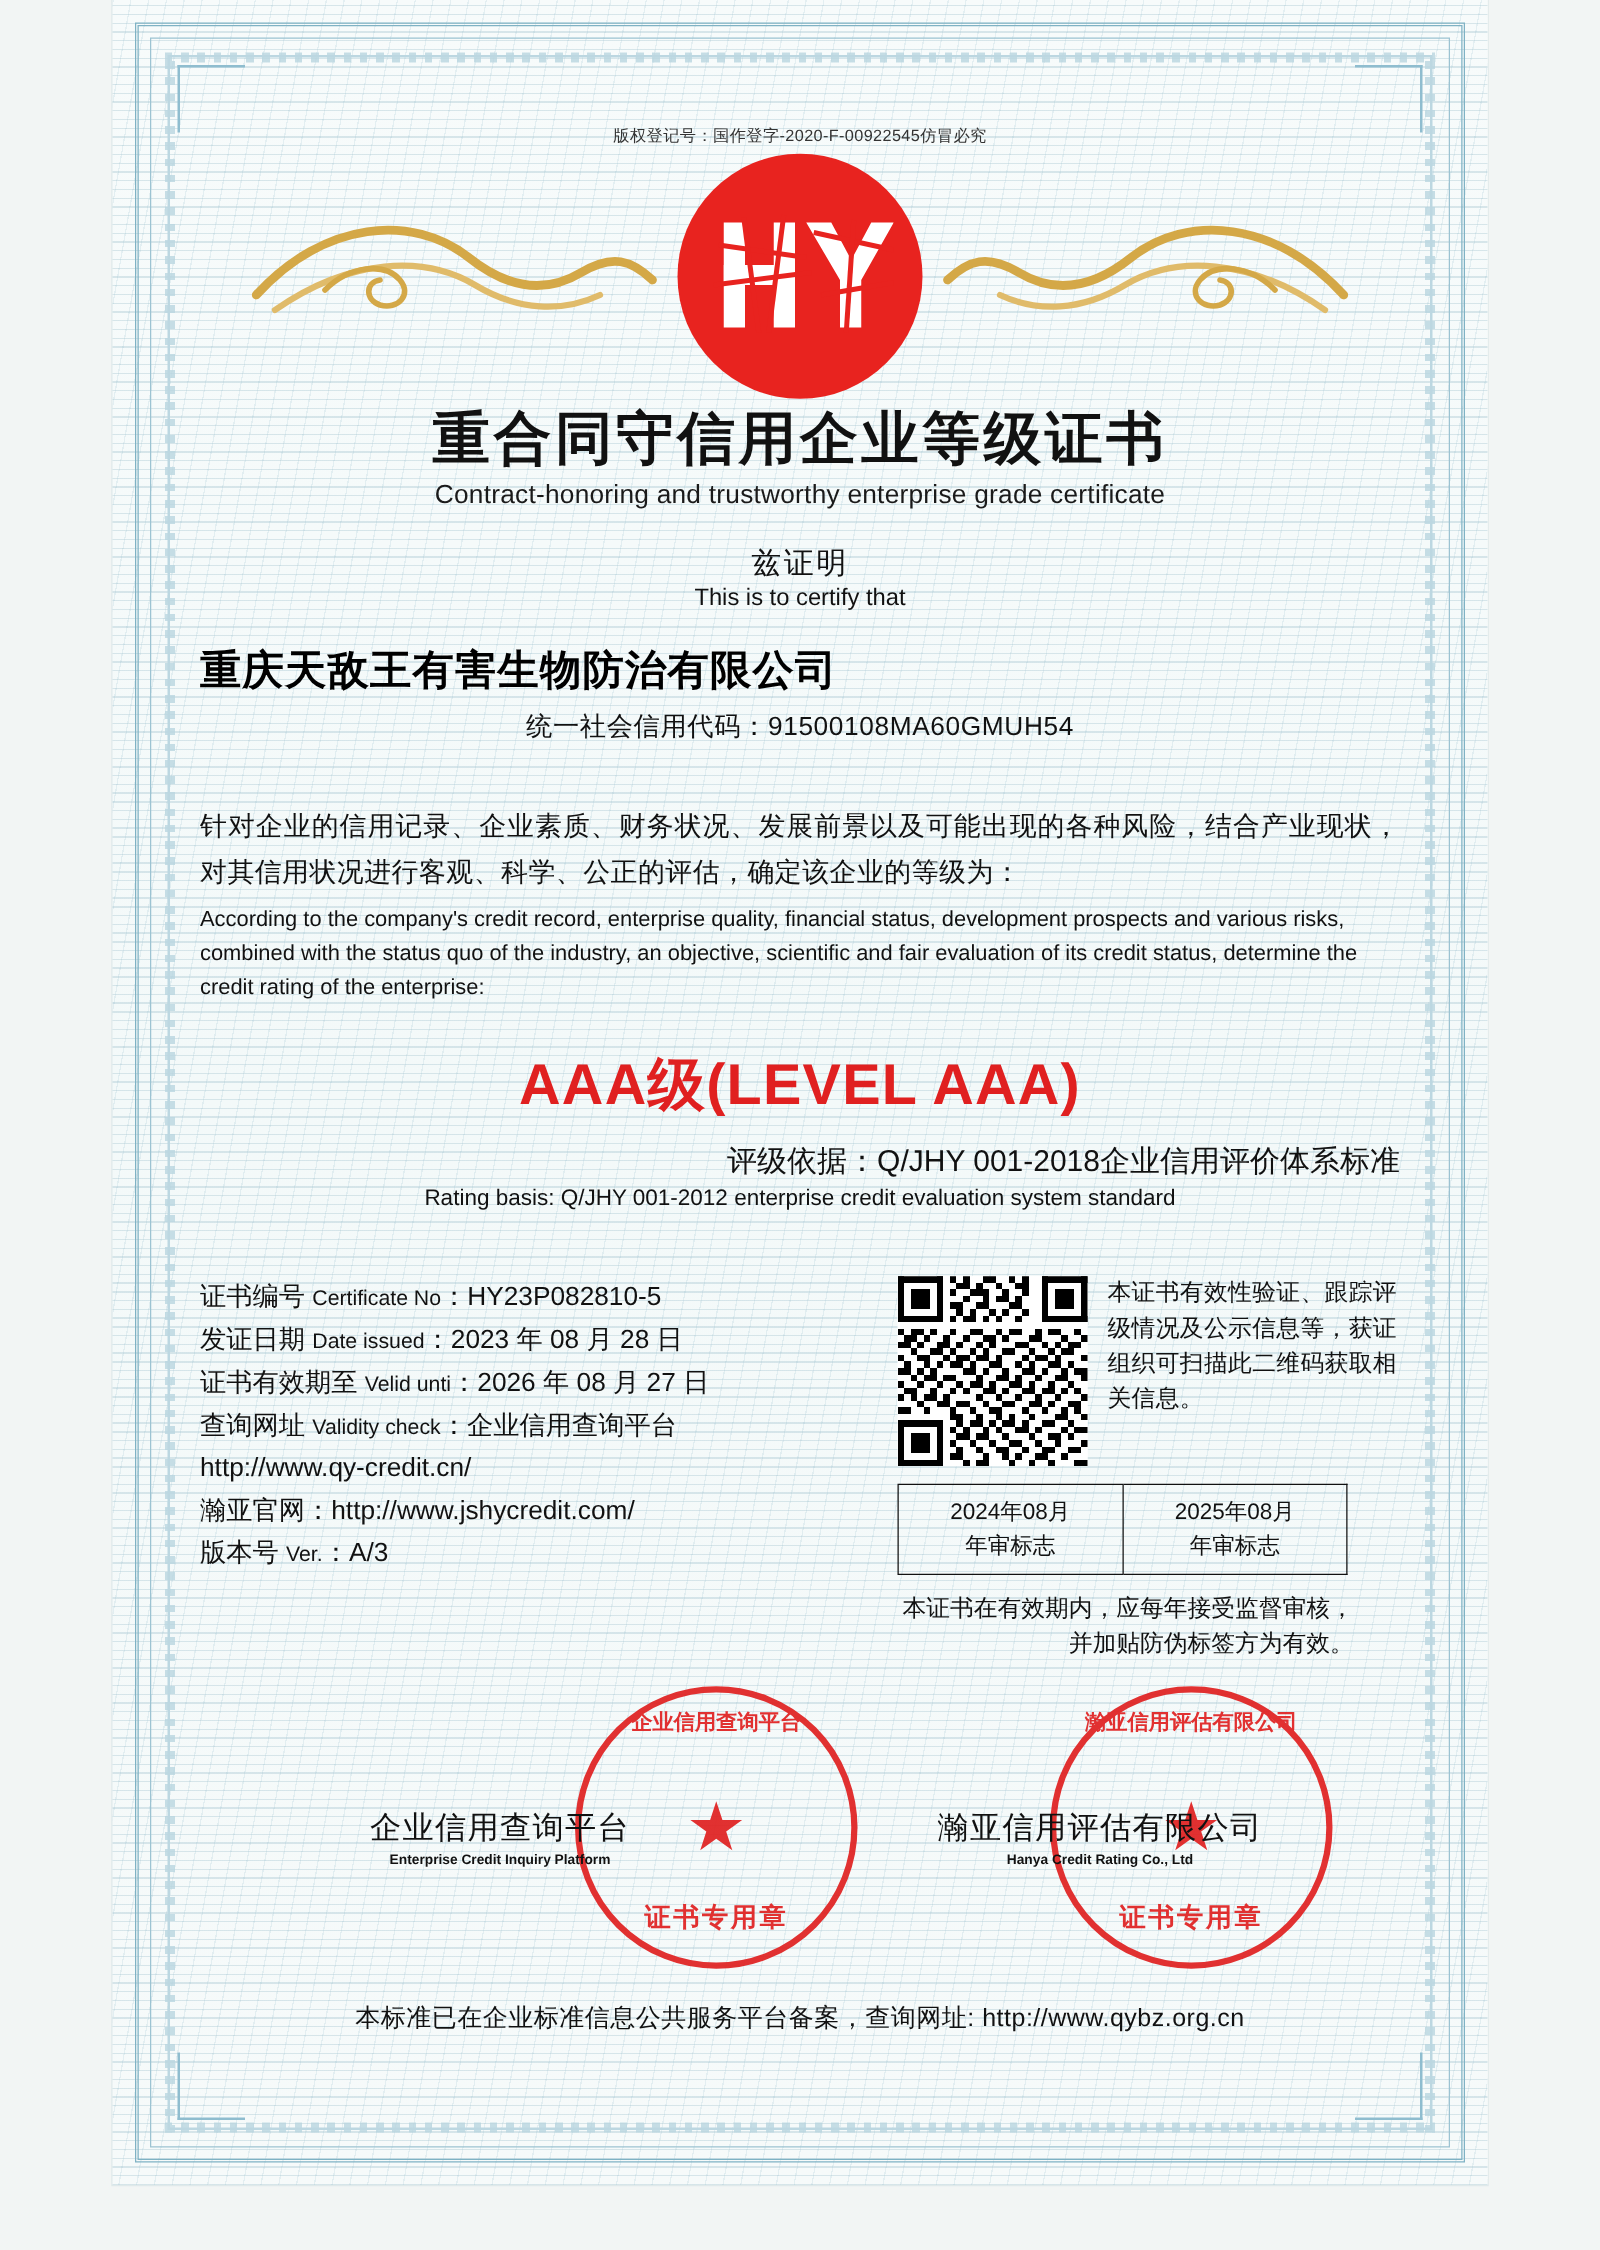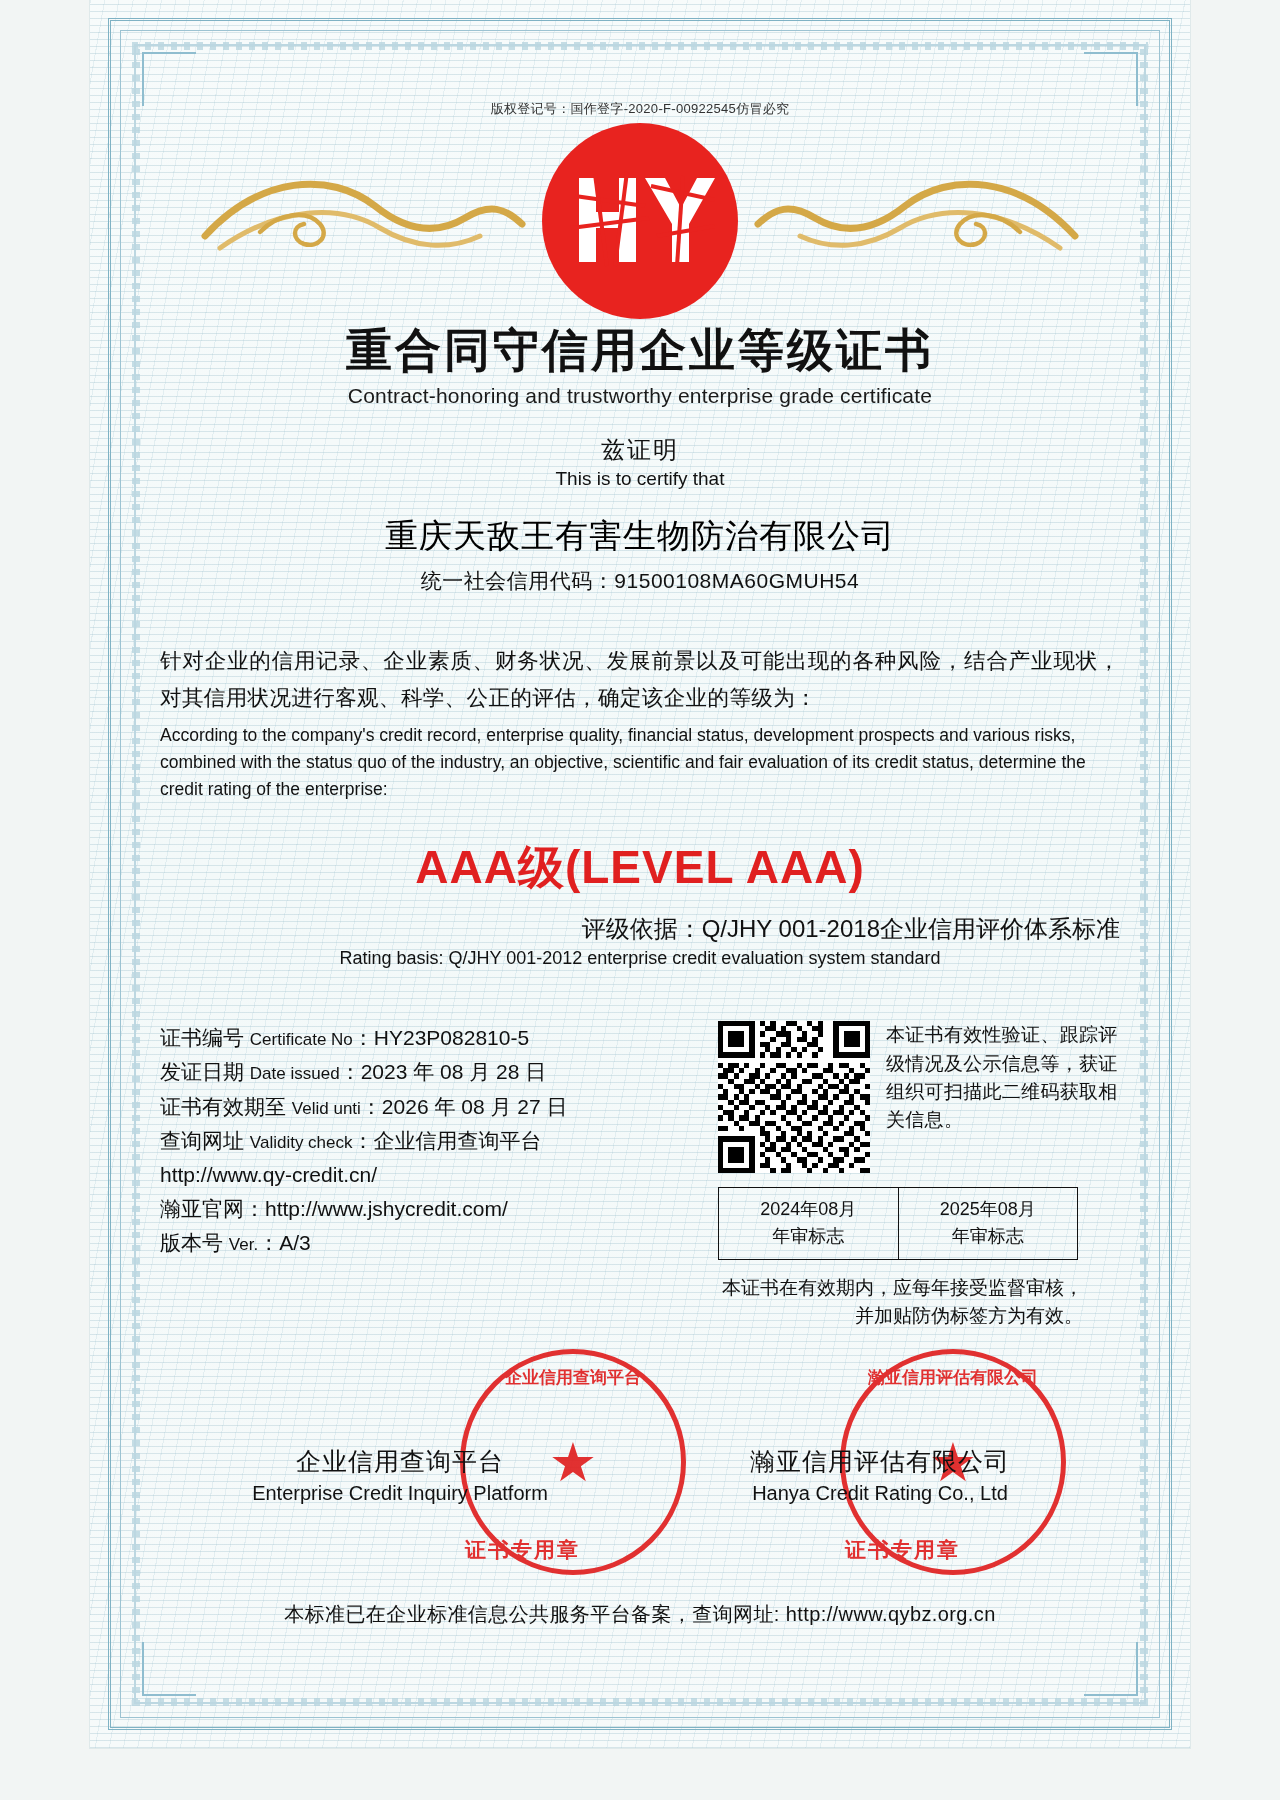--- a/index.html
+++ b/index.html
@@ -112,23 +112,22 @@
   .title-en{
     text-align:center;
     font-size:21px;
     color:#1a1a1a;
     margin-bottom:26px;
     letter-spacing:.2px;
   }
   .certify-cn{text-align:center;font-size:24px;color:#111;letter-spacing:2px;}
   .certify-en{text-align:center;font-size:19px;color:#111;margin-top:2px;}
   .company{
-    text-align:center;
     font-size:33px;
-    font-weight:normal;
+    font-weight:bold;
     color:#000;
     margin-top:24px;
     letter-spacing:1px;
   }
   .code,.addr{
     text-align:center;
     font-size:21px;
     color:#111;
     margin-top:8px;
     letter-spacing:.5px;
@@ -217,35 +216,35 @@
     position:absolute;left:50%;top:50%;
     transform:translate(-50%,-50%);
     font-size:54px;color:#e02020;line-height:1;
   }
   .seal .arc{
     position:absolute;left:0;right:0;top:12px;
     text-align:center;
     font-size:17px;color:#e02020;font-weight:bold;
   }
   .seal .bottom-txt{
-    position:absolute;left:0;right:0;bottom:6px;
-    text-align:left;
+    position:absolute;left:0;right:0;bottom:22px;
+    text-align:center;
     font-size:21px;color:#e02020;font-weight:bold;
     letter-spacing:2px;
   }
   .org-names{
     position:absolute;top:96px;left:0;right:0;
     display:flex;justify-content:space-around;
     pointer-events:none;
   }
   .org{
     text-align:center;width:420px;
   }
   .org .cn{font-size:25px;color:#111;letter-spacing:1px;}
-  .org .en{font-size:20px;color:#111;margin-top:4px;}
+  .org .en{font-size:11px;color:#111;margin-top:4px;font-weight:bold;}
 
   .footer{
     text-align:center;
     font-size:20px;
     color:#111;
     margin-top:22px;
     letter-spacing:.4px;
   }
 </style>
 </head>

